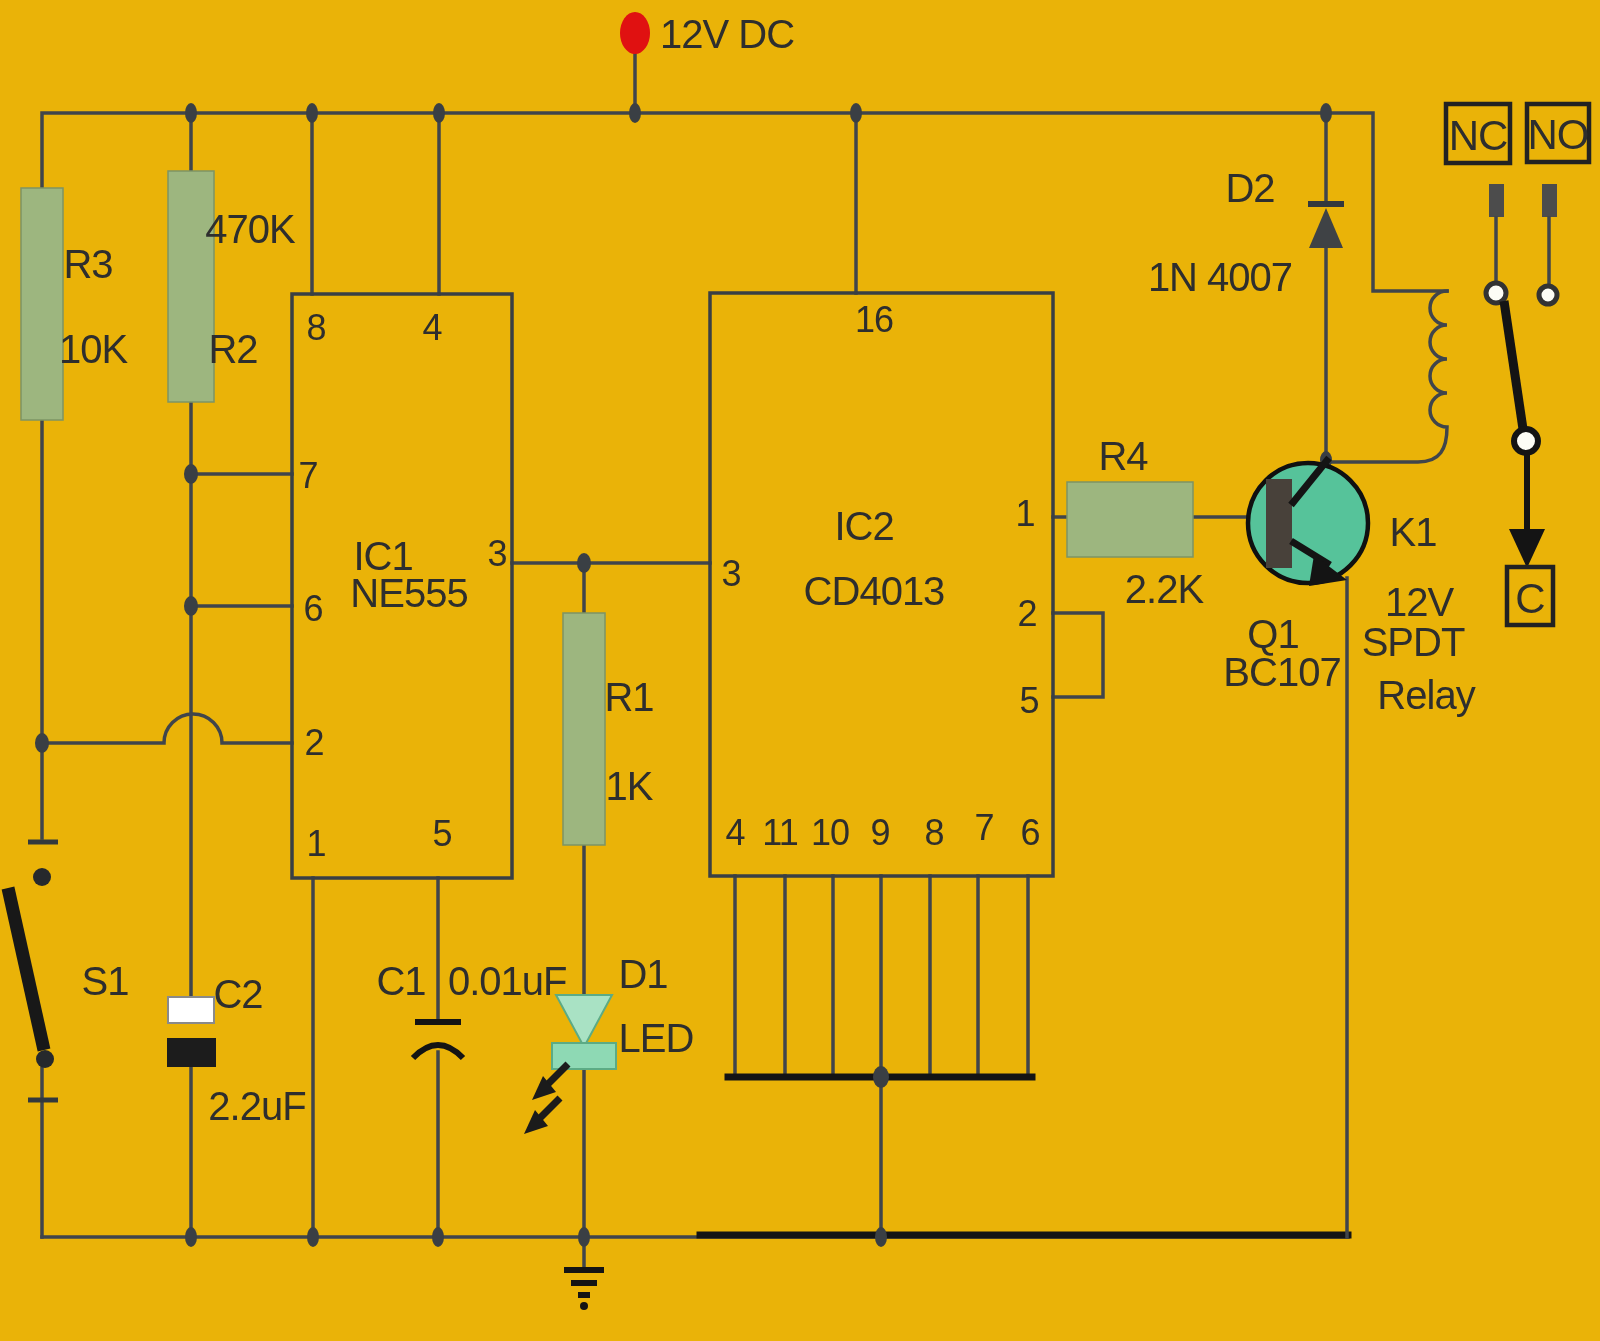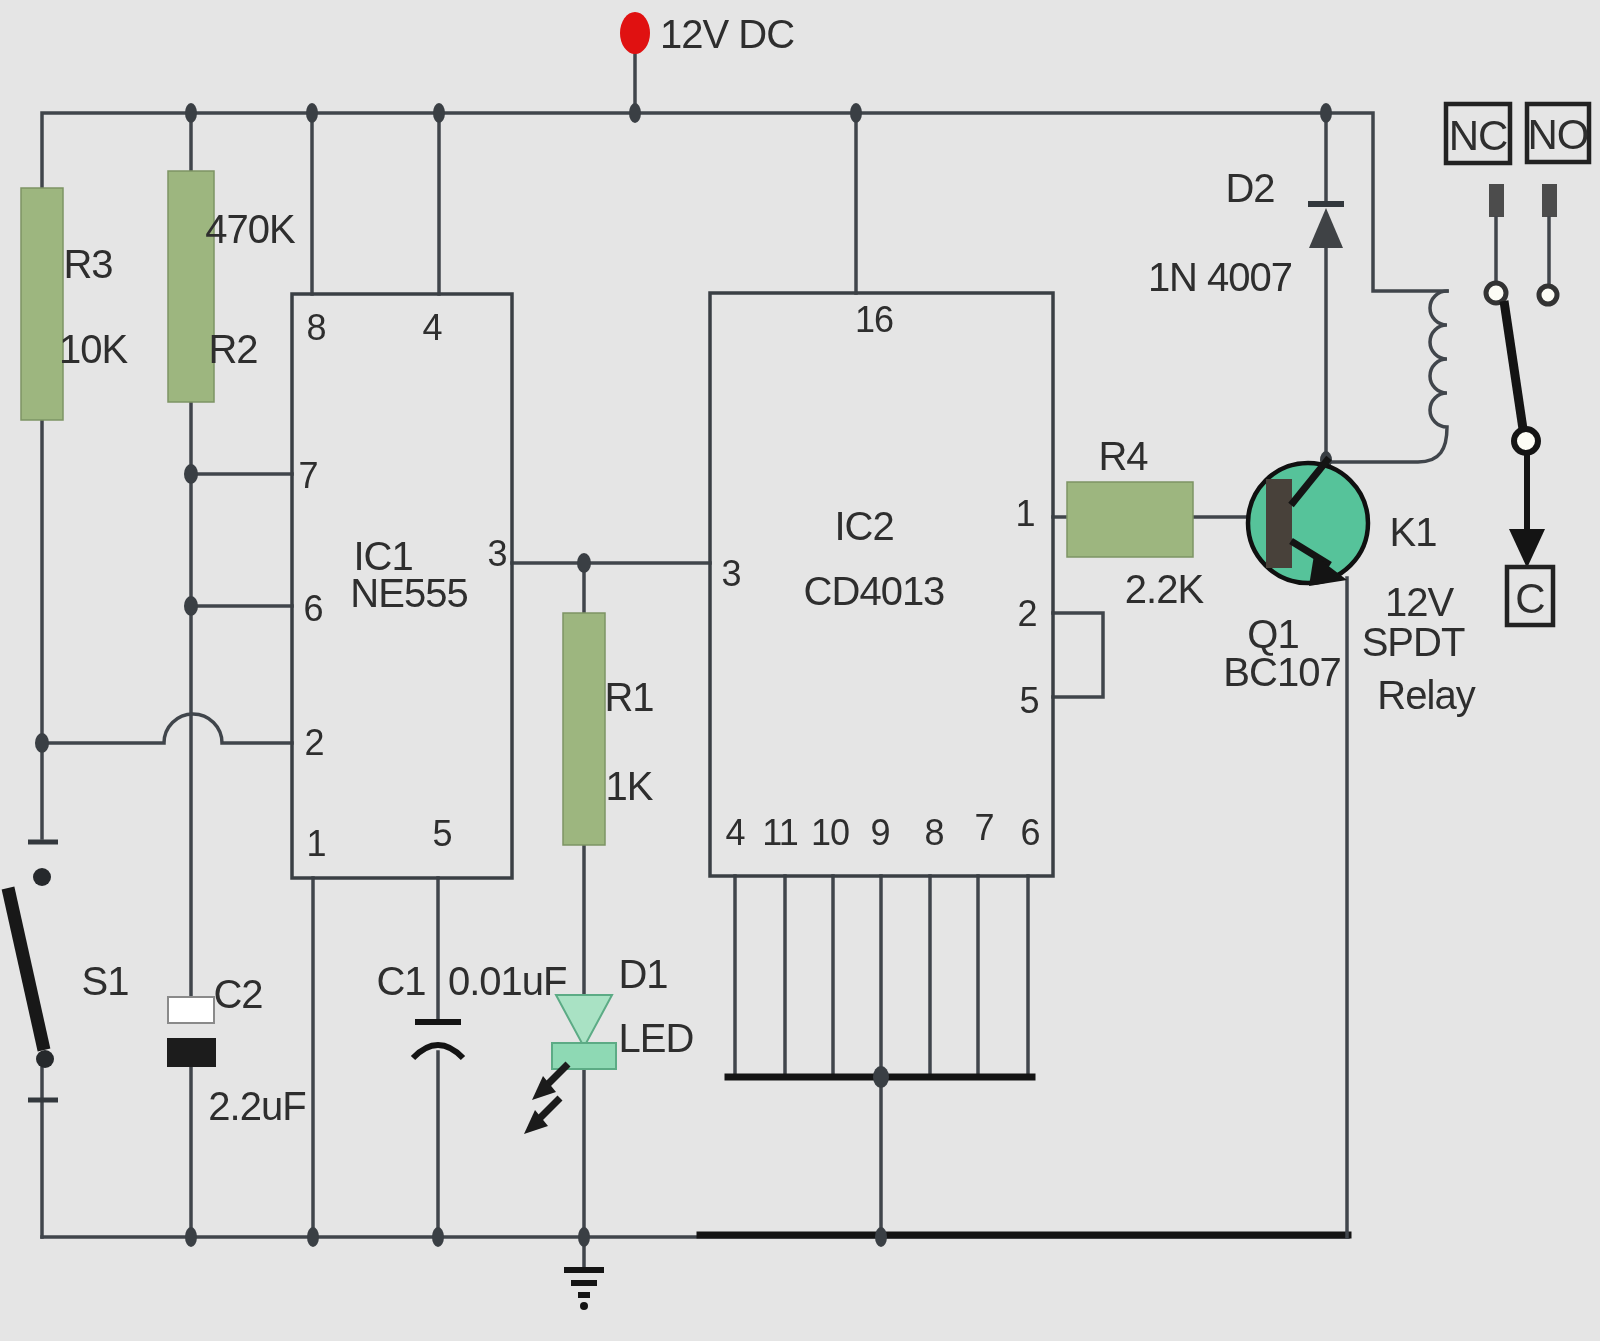--- a/index.html
+++ b/index.html
@@ -1,16 +1,16 @@
 <!DOCTYPE html>
 <html><head>
 <meta charset="utf-8">
 <style>
   html,body{margin:0;padding:0;background:#fdfdf6;}
-  .stage{position:relative;width:1600px;height:1341px;background:#e5e5e5;overflow:hidden;}
+  .stage{position:relative;width:1600px;height:1341px;background:#eab308;overflow:hidden;}
   svg{display:block;}
   svg text{font-family:"Liberation Sans", sans-serif;fill:#2e2e2e;letter-spacing:-1px;}
   .lbl{font-size:40px;}
   .pin{font-size:36px;}
   .contact-lbl{font-size:42px;}
   .w{stroke:#40454b;stroke-width:3.5;fill:none;stroke-linecap:square;}
   .wd{stroke:#141414;stroke-width:7;fill:none;stroke-linecap:square;}
   .plate{stroke:#141414;stroke-width:6;fill:none;}
   .icbox{fill:none;stroke:#3a3f44;stroke-width:3.5;}
   .jdot{fill:#3a3f44;}

